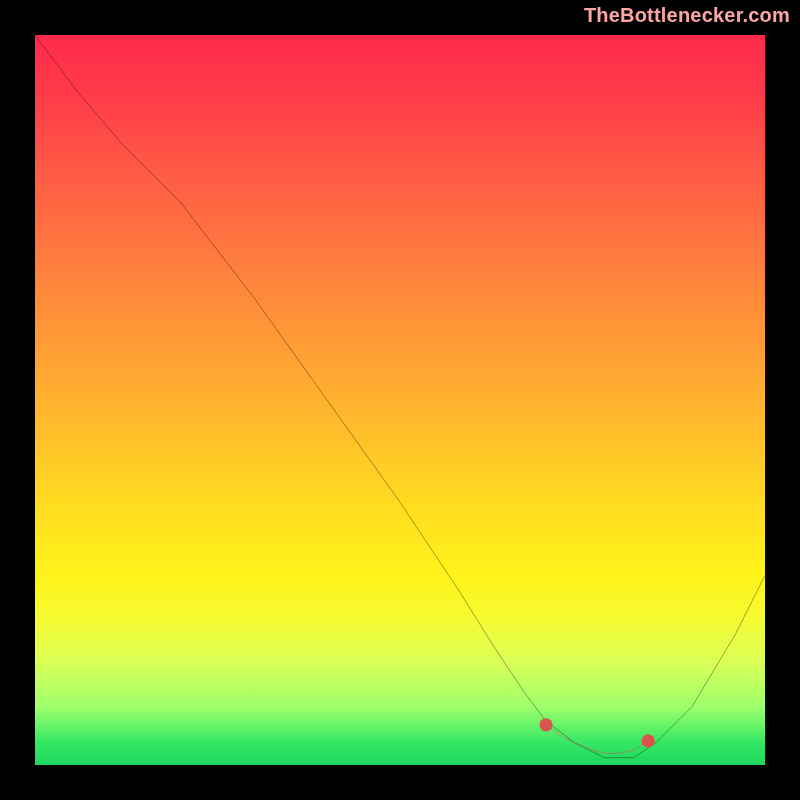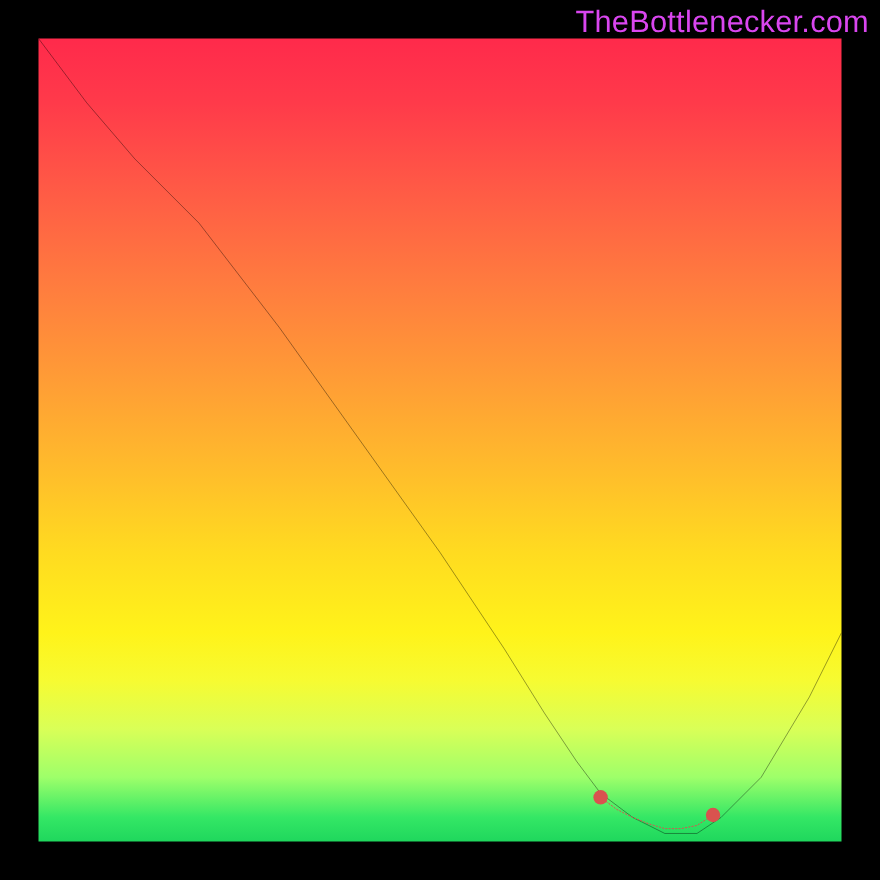--- a/index.html
+++ b/index.html
@@ -13,23 +13,23 @@
   }
   .wrap {
     position: relative;
     width: 800px;
     height: 800px;
   }
   .brand {
     position: absolute;
     top: 4px;
     right: 10px;
-    color: #d946ef;
-    font-size: 28px;
-    font-weight: 400;
+    color: #fca5a5;
+    font-size: 20px;
+    font-weight: 700;
     letter-spacing: 0.2px;
     z-index: 5;
   }
   .plot {
     position: absolute;
     left: 35px;
     top: 35px;
     width: 730px;
     height: 730px;
     background: linear-gradient(to bottom,

